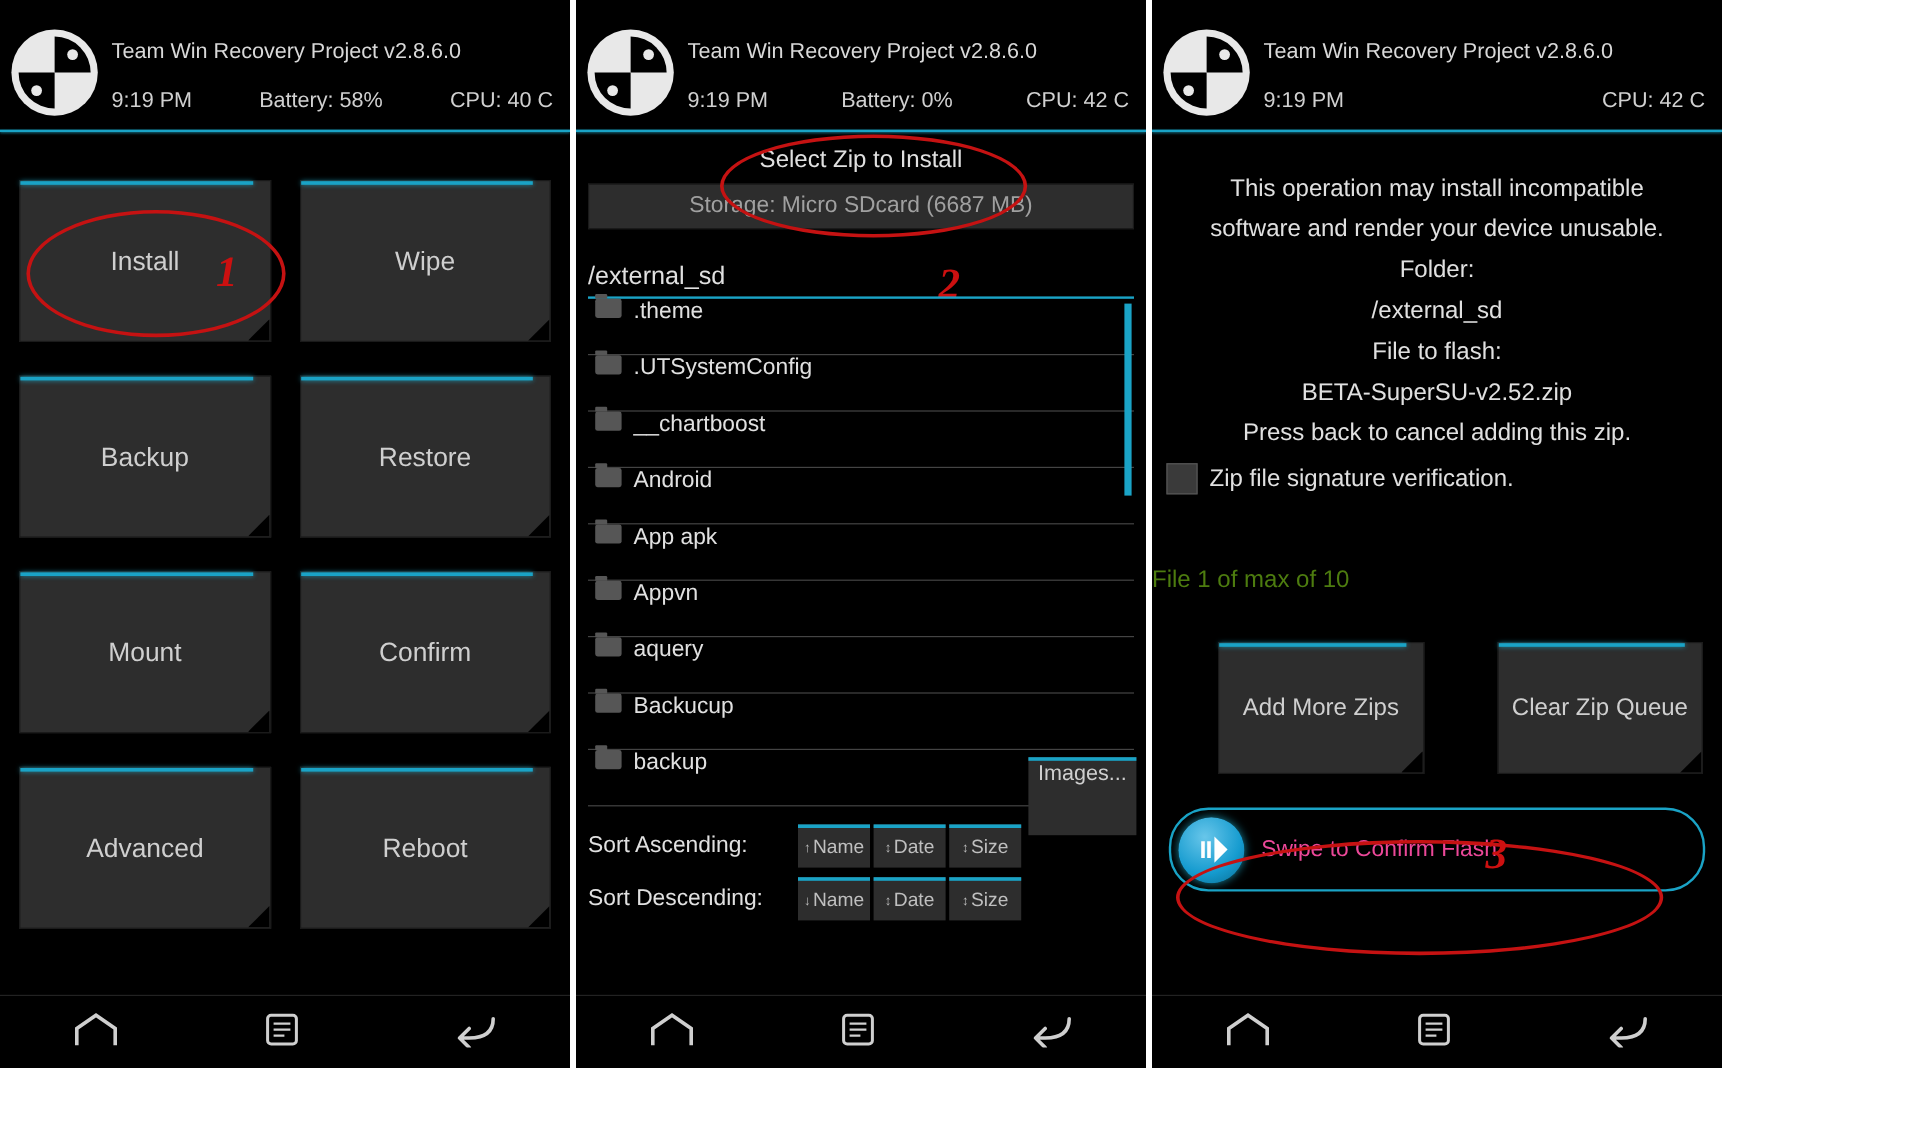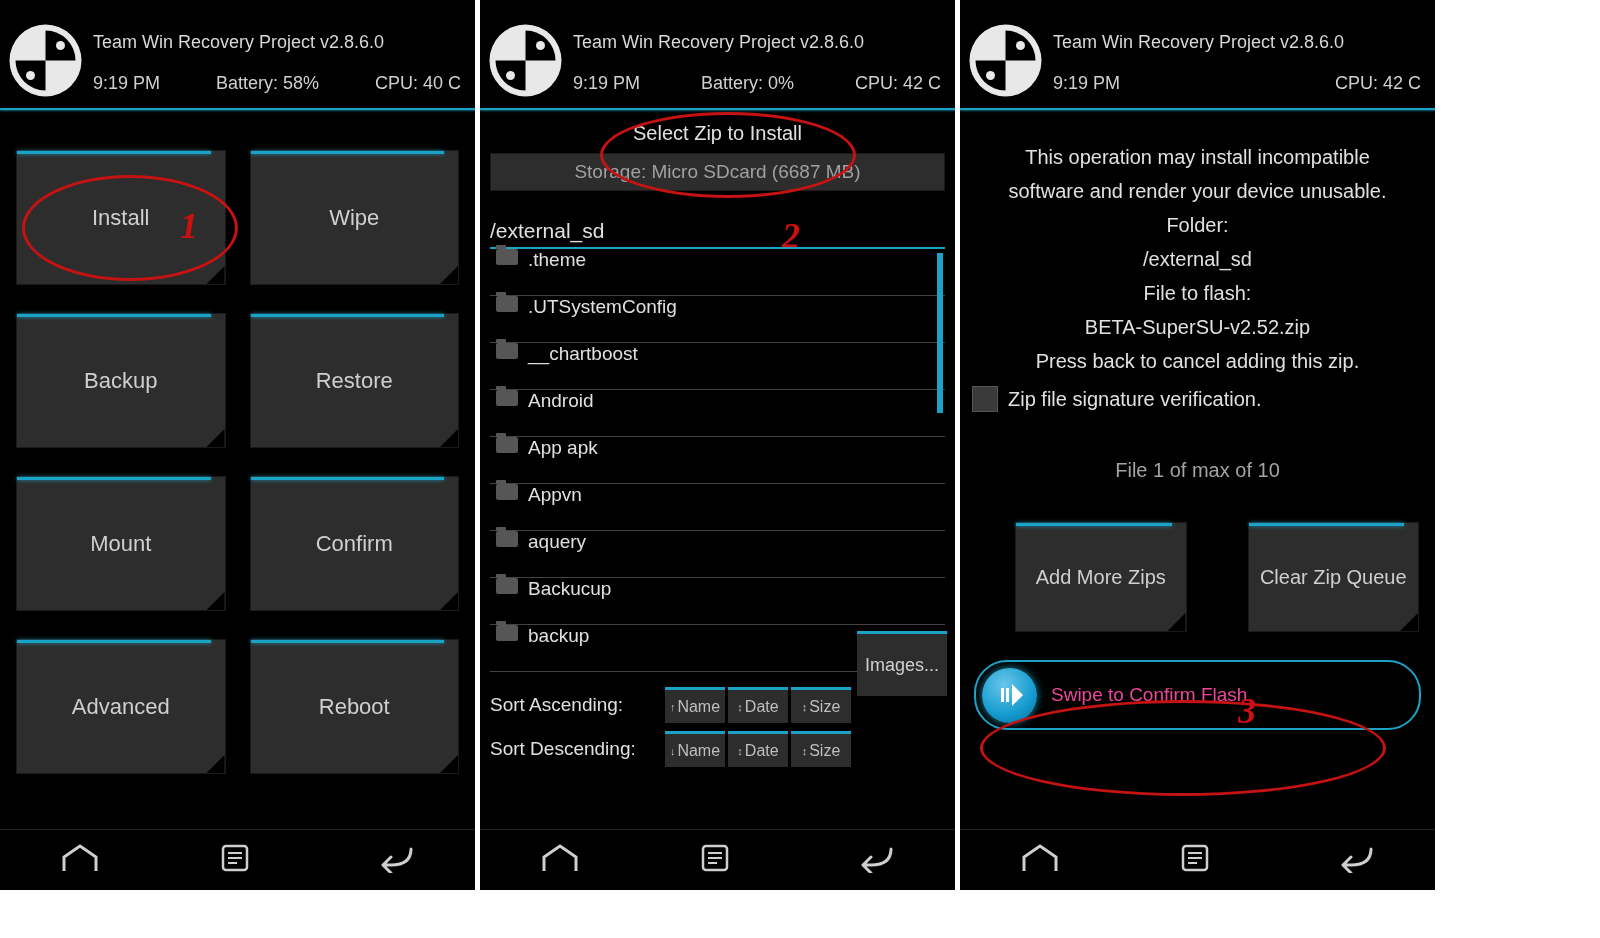--- a/index.html
+++ b/index.html
@@ -181,21 +181,21 @@
   .images-btn {
     position: absolute;
     right: 8px;
     bottom: 75px;
     width: 90px;
     height: 62px;
     background: #2d2d2d;
     border-top: 3px solid #1aa3c6;
     color: #cfcfcf;
     display: flex;
-    align-items: center;
+    align-items: flex-start;
     justify-content: center;
     font-size: 18px;
     cursor: pointer;
   }
   .sort-section { position: relative; padding-top: 2px; }
 
   
   .warn-text {
     text-align: center;
     color: #e0e0e0;
@@ -211,24 +211,23 @@
     font-size: 20px;
   }
   .checkbox {
     width: 24px; height: 24px;
     background: #3a3a3a;
     border: 1px solid #555;
     margin-right: 10px;
     cursor: pointer;
   }
   .file-count {
-    text-align: center;
-    color: #a3a3a3;
+    color: #4d7c0f;
     font-size: 20px;
-    margin-top: 47px;
+    margin-top: 60px;
   }
   .btn-row3 {
     display: flex;
     gap: 22px;
     padding: 40px 16px 0 16px;
   }
   .btn-row3 .tile { height: 110px; flex: 1; font-size: 20px; margin-left: 39px; }
   .swipe-track {
     margin: 28px 14px 0 14px;
     height: 66px;

